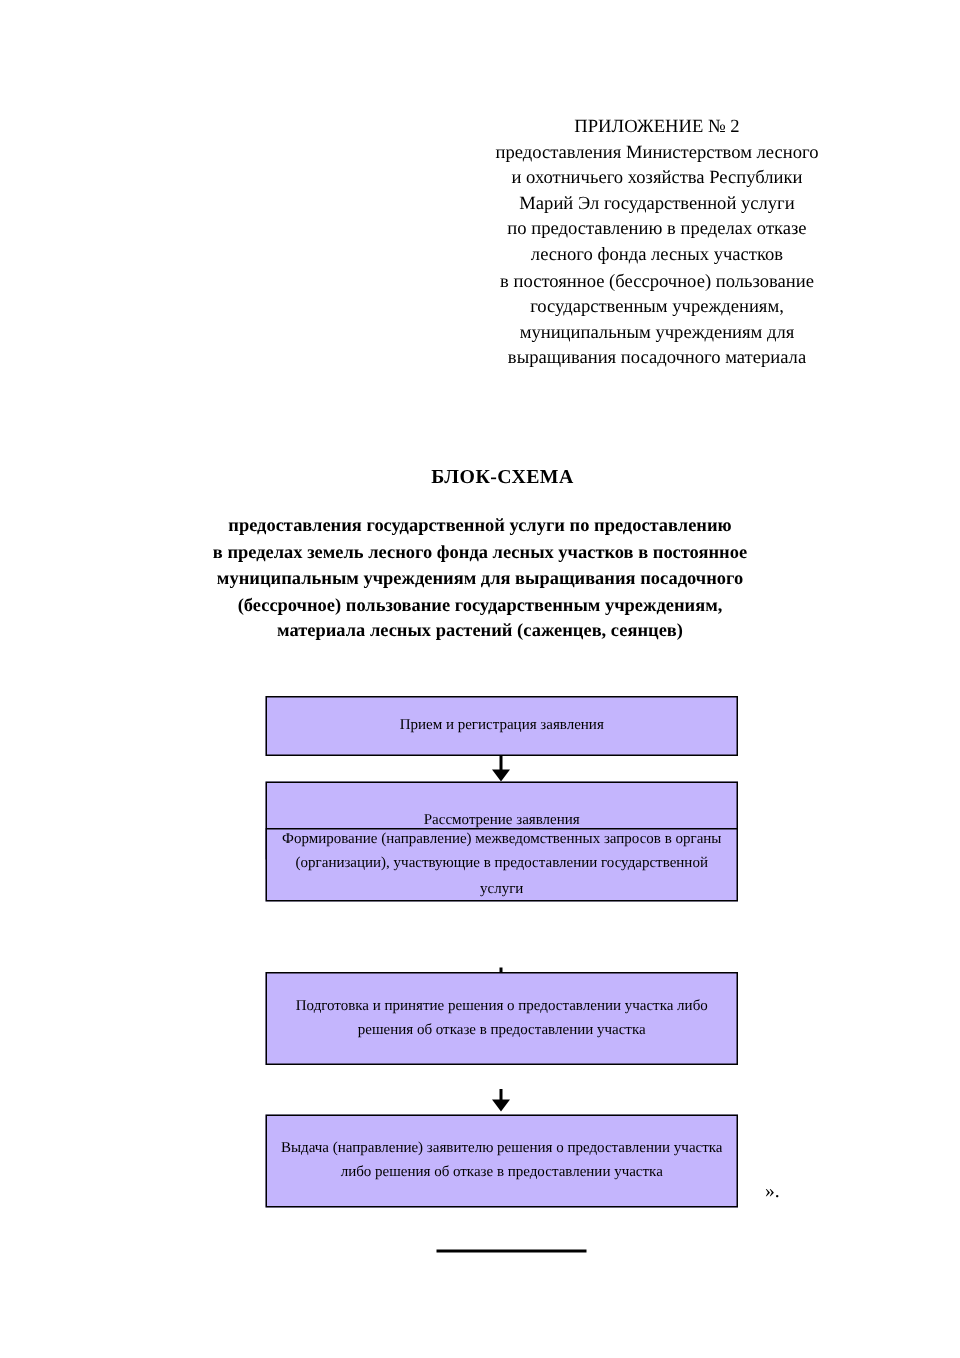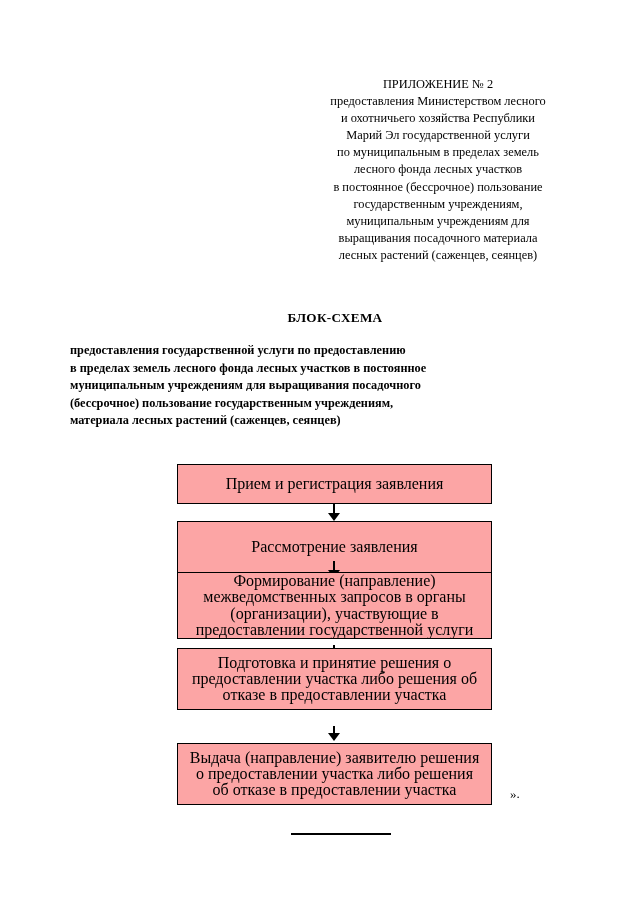--- a/index.html
+++ b/index.html
@@ -48,21 +48,21 @@
     font-size: 13.2px;
     font-weight: bold;
     letter-spacing: 0.3px;
   }
 
   .scheme-subtitle {
     position: absolute;
     left: 70px;
     top: 342px;
     width: 500px;
-    text-align: left;
+    text-align: center;
     font-size: 12.3px;
     font-weight: bold;
     line-height: 17.6px;
   }
   .scheme-subtitle .line {
     display: block;
     white-space: nowrap;
   }
 
   
@@ -72,26 +72,26 @@
     top: 0;
     width: 640px;
     height: 905px;
   }
   .node {
     position: absolute;
     left: 177px;
     width: 315px;
     box-sizing: border-box;
     border: 1.3px solid #000000;
-    background: #fca5a5;
+    background: #c4b5fd;
     display: flex;
     align-items: center;
     justify-content: center;
     text-align: center;
-    font-size: 16px;
+    font-size: 10px;
     line-height: 16.2px;
     padding: 2px 8px;
   }
   .node .txt {
     display: block;
     width: 100%;
   }
 
   .connector {
     position: absolute;
@@ -130,27 +130,26 @@
 </head>
 <body>
 
 <div class="page">
 
   <div class="appendix-block">
     <span class="line">ПРИЛОЖЕНИЕ № 2</span>
     <span class="line">предоставления Министерством лесного</span>
     <span class="line">и охотничьего хозяйства Республики</span>
     <span class="line">Марий Эл государственной услуги</span>
-    <span class="line">по муниципальным в пределах земель</span>
+    <span class="line">по предоставлению в пределах отказе</span>
     <span class="line">лесного фонда лесных участков</span>
     <span class="line">в постоянное (бессрочное) пользование</span>
     <span class="line">государственным учреждениям,</span>
     <span class="line">муниципальным учреждениям для</span>
     <span class="line">выращивания посадочного материала</span>
-    <span class="line">лесных растений (саженцев, сеянцев)</span>
   </div>
 
   <div class="scheme-title">БЛОК-СХЕМА</div>
 
   <div class="scheme-subtitle">
     <span class="line">предоставления государственной услуги по предоставлению</span>
     <span class="line">в пределах земель лесного фонда лесных участков в постоянное</span>
     <span class="line">муниципальным учреждениям для выращивания посадочного</span>
     <span class="line">(бессрочное) пользование государственным учреждениям,</span>
     <span class="line">материала лесных растений (саженцев, сеянцев)</span>
@@ -165,21 +164,21 @@
     <div class="connector" style="top:504px; height:13px;"></div>
     <div class="arrowhead" style="top:513px;"></div>
 
     <div class="node" style="top:521px; height:52px;">
       <span class="txt">Рассмотрение заявления</span>
     </div>
 
     <div class="connector" style="top:561px; height:13px;"></div>
     <div class="arrowhead" style="top:570px;"></div>
 
-    <div class="node" style="top:572px; height:67px;">
+    <div class="node" style="top:552px; height:49px;">
       <span class="txt">Формирование (направление) межведомственных запросов в органы (организации), участвующие в предоставлении государственной услуги</span>
     </div>
 
     <div class="connector" style="top:645px; height:12px;"></div>
     <div class="arrowhead" style="top:653px;"></div>
 
     <div class="node" style="top:648px; height:62px;">
       <span class="txt">Подготовка и принятие решения о предоставлении участка либо решения об отказе в предоставлении участка</span>
     </div>
 

